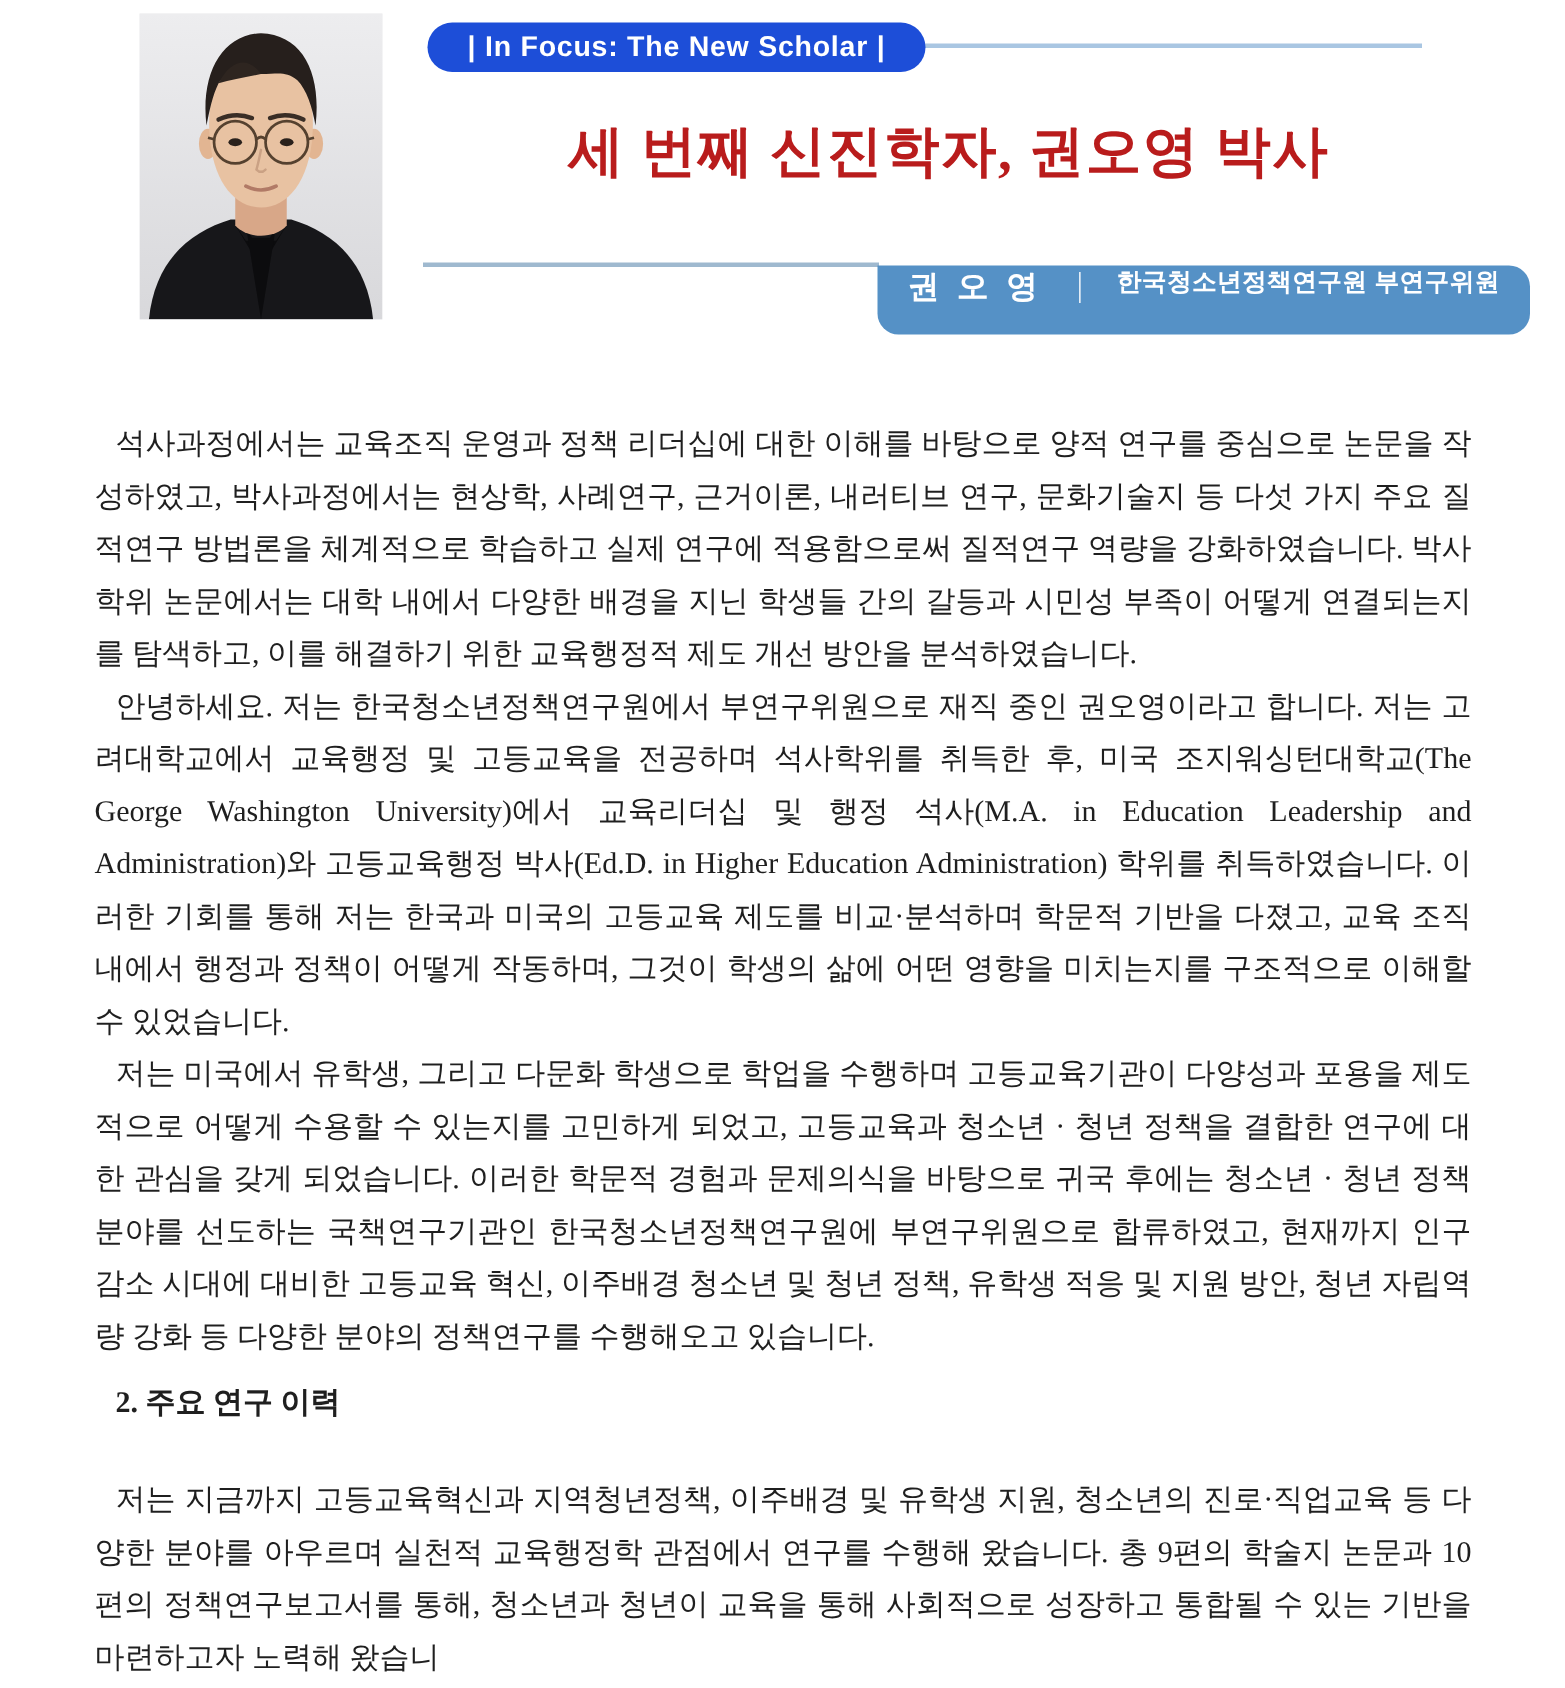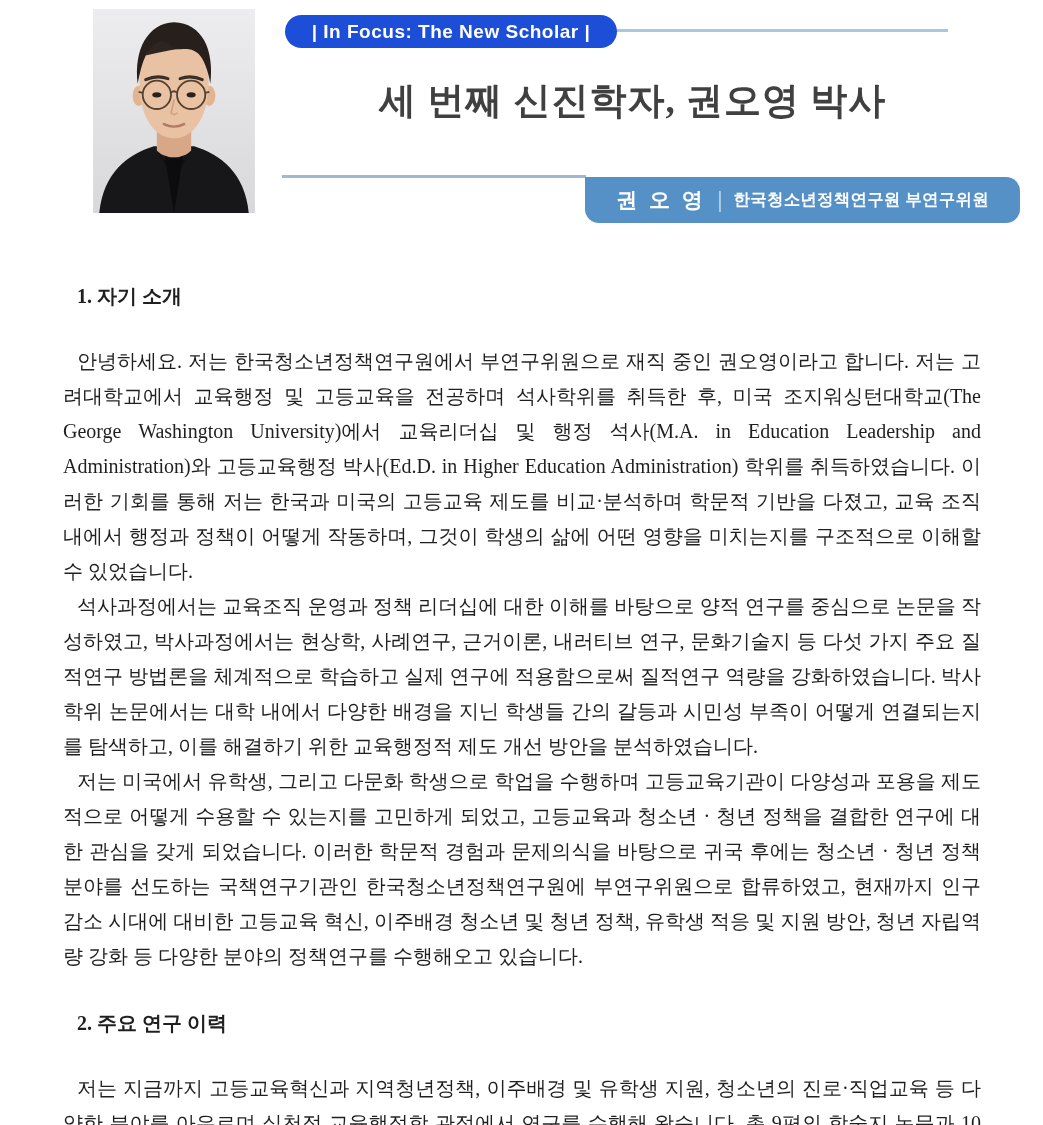--- a/index.html
+++ b/index.html
@@ -31,55 +31,55 @@
     padding:0 18px; z-index:2;
   }
   .top-line {
     position:absolute; left:610px; top:29px;
     width:338px; height:3px; background:#a9c6e2; z-index:1;
   }
 
   .page-title {
     position:absolute; left:285px; top:76px; width:695px;
     text-align:center;
-    font-size:37px; font-weight:bold; color:#404040;
+    font-size:37px; font-weight:bold; color:#b91c1c;
     letter-spacing:1px;
   }
 
   .rule-line {
     position:absolute; left:282px; top:175px;
     width:304px; height:3px; background:#9fb9cf;
   }
 
   .author-badge {
     position:absolute; left:585px; top:177px;
     width:435px; height:46px;
     background:#5591c6; border-radius:0 14px 14px 14px;
     color:#ffffff;
     font-family:"Liberation Sans","DejaVu Sans",sans-serif;
-    display:flex; align-items:center; justify-content:center;
-    gap:11px;
+    display:flex; align-items:flex-start; justify-content:center;
+    gap:22px;
   }
   .author-badge .name { font-size:21px; font-weight:bold; letter-spacing:3px; }
   .author-badge .sep  { font-size:22px; font-weight:normal; opacity:.85;
                         transform:scaleX(.6); }
   .author-badge .affil{ font-size:16.5px; font-weight:bold; letter-spacing:.2px; }
 
   
   .content {
     position:absolute; left:63px; top:279px; width:918px;
     font-size:20px; line-height:35px;
     text-align:justify;
     color:#1f1f1f;
   }
   .content h3 {
     font-size:20px; font-weight:bold; line-height:35px;
     padding-left:14px; margin-bottom:30px;
   }
-  .content h3.second { margin-top:32px; }
+  .content h3.second { margin-top:9px; }
   .content p { text-indent:14px; margin:0; }
 </style>
 </head>
 <body>
 
 <div class="photo">
   <svg viewBox="0 0 160 202" aria-hidden="true">
     <defs>
       <linearGradient id="bg" x1="0" y1="0" x2="0" y2="1">
         <stop offset="0" stop-color="#ededef"></stop>
@@ -128,20 +128,19 @@
 
 <div class="rule-line"></div>
 
 <div class="author-badge">
   <span class="name">권 오 영</span>
   <span class="sep">|</span>
   <span class="affil">한국청소년정책연구원 부연구위원</span>
 </div>
 
 <div class="content">
-  <h3>1. 자기 소개</h3>
+  <p>석사과정에서는 교육조직 운영과 정책 리더십에 대한 이해를 바탕으로 양적 연구를 중심으로 논문을 작성하였고, 박사과정에서는 현상학, 사례연구, 근거이론, 내러티브 연구, 문화기술지 등 다섯 가지 주요 질적연구 방법론을 체계적으로 학습하고 실제 연구에 적용함으로써 질적연구 역량을 강화하였습니다. 박사학위 논문에서는 대학 내에서 다양한 배경을 지닌 학생들 간의 갈등과 시민성 부족이 어떻게 연결되는지를 탐색하고, 이를 해결하기 위한 교육행정적 제도 개선 방안을 분석하였습니다.</p>
   <p>안녕하세요. 저는 한국청소년정책연구원에서 부연구위원으로 재직 중인 권오영이라고 합니다. 저는 고려대학교에서 교육행정 및 고등교육을 전공하며 석사학위를 취득한 후, 미국 조지워싱턴대학교(The George Washington University)에서 교육리더십 및 행정 석사(M.A. in Education Leadership and Administration)와 고등교육행정 박사(Ed.D. in Higher Education Administration) 학위를 취득하였습니다. 이러한 기회를 통해 저는 한국과 미국의 고등교육 제도를 비교·분석하며 학문적 기반을 다졌고, 교육 조직 내에서 행정과 정책이 어떻게 작동하며, 그것이 학생의 삶에 어떤 영향을 미치는지를 구조적으로 이해할 수 있었습니다.</p>
-  <p>석사과정에서는 교육조직 운영과 정책 리더십에 대한 이해를 바탕으로 양적 연구를 중심으로 논문을 작성하였고, 박사과정에서는 현상학, 사례연구, 근거이론, 내러티브 연구, 문화기술지 등 다섯 가지 주요 질적연구 방법론을 체계적으로 학습하고 실제 연구에 적용함으로써 질적연구 역량을 강화하였습니다. 박사학위 논문에서는 대학 내에서 다양한 배경을 지닌 학생들 간의 갈등과 시민성 부족이 어떻게 연결되는지를 탐색하고, 이를 해결하기 위한 교육행정적 제도 개선 방안을 분석하였습니다.</p>
   <p>저는 미국에서 유학생, 그리고 다문화 학생으로 학업을 수행하며 고등교육기관이 다양성과 포용을 제도적으로 어떻게 수용할 수 있는지를 고민하게 되었고, 고등교육과 청소년 · 청년 정책을 결합한 연구에 대한 관심을 갖게 되었습니다. 이러한 학문적 경험과 문제의식을 바탕으로 귀국 후에는 청소년 · 청년 정책 분야를 선도하는 국책연구기관인 한국청소년정책연구원에 부연구위원으로 합류하였고, 현재까지 인구감소 시대에 대비한 고등교육 혁신, 이주배경 청소년 및 청년 정책, 유학생 적응 및 지원 방안, 청년 자립역량 강화 등 다양한 분야의 정책연구를 수행해오고 있습니다.</p>
 
   <h3 class="second">2. 주요 연구 이력</h3>
   <p>저는 지금까지 고등교육혁신과 지역청년정책, 이주배경 및 유학생 지원, 청소년의 진로·직업교육 등 다양한 분야를 아우르며 실천적 교육행정학 관점에서 연구를 수행해 왔습니다. 총 9편의 학술지 논문과 10편의 정책연구보고서를 통해, 청소년과 청년이 교육을 통해 사회적으로 성장하고 통합될 수 있는 기반을 마련하고자 노력해 왔습니</p>
 </div>
 
 </body></html>

